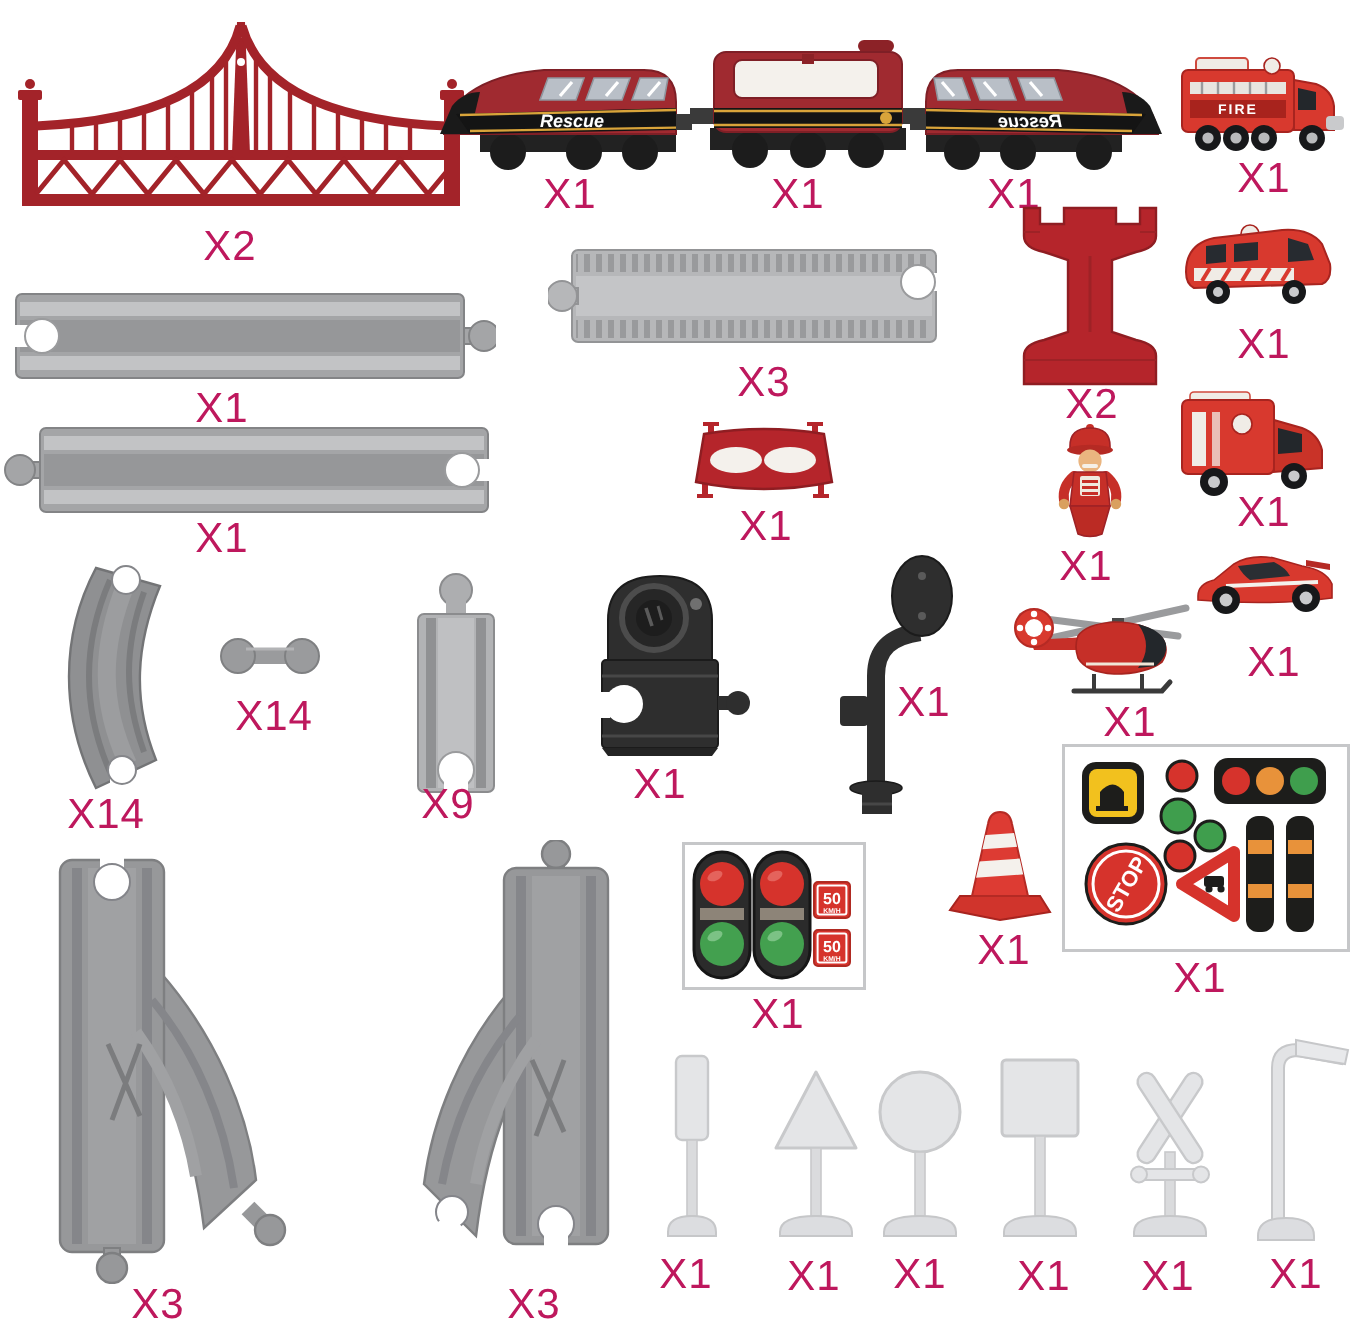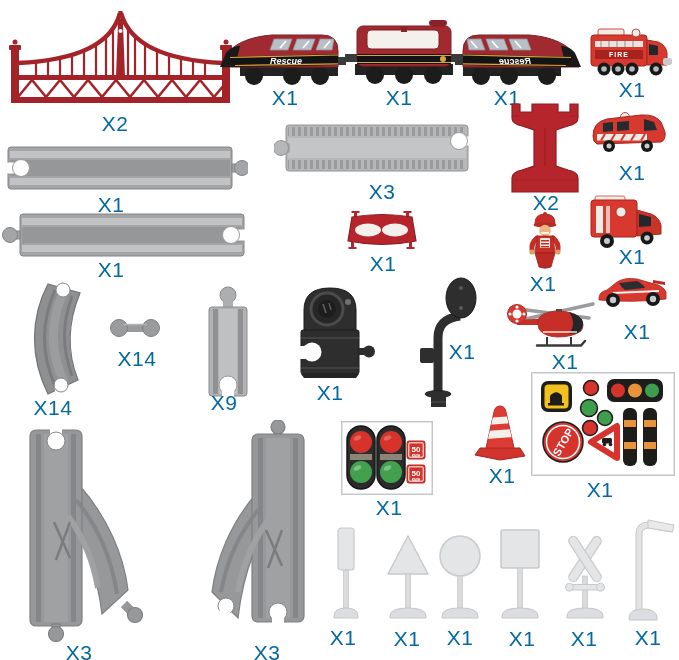--- a/index.html
+++ b/index.html
@@ -1,20 +1,20 @@
 <!DOCTYPE html>
 <html><head>
 <meta charset="utf-8">
 <style>
   html,body{margin:0;padding:0;background:#fff;}
   .canvas{position:relative;width:679px;height:660px;background:#ffffff;overflow:hidden;
           font-family:"Liberation Sans",sans-serif;}
   .item{position:absolute;text-align:center;}
   .item svg{display:block;}
-  .lbl{position:absolute;transform:translateX(-50%);color:#0369a1;font-size:21px;
+  .lbl{position:absolute;transform:translateX(-50%);color:#be185d;font-size:21px;
        font-weight:500;letter-spacing:.5px;white-space:nowrap;}
   svg text{font-family:"Liberation Sans",sans-serif;}
 </style>
 </head>
 <body>
 
 <div class="canvas">
 
   <div class="item" style="left:8px;top:5px">
     <svg width="225" height="108" viewBox="0 0 225 108">

